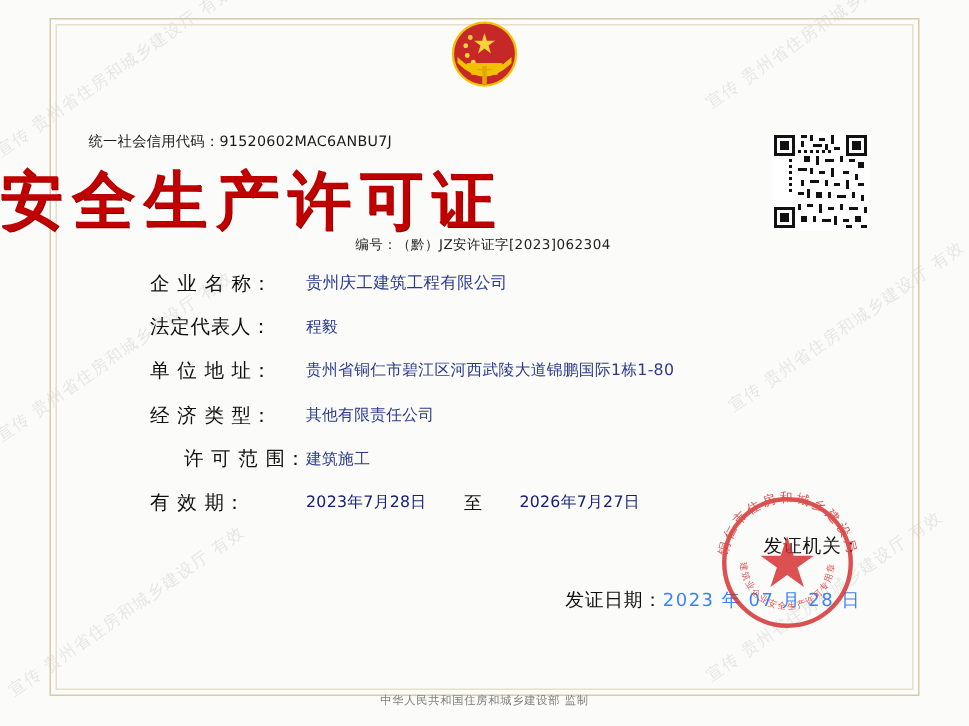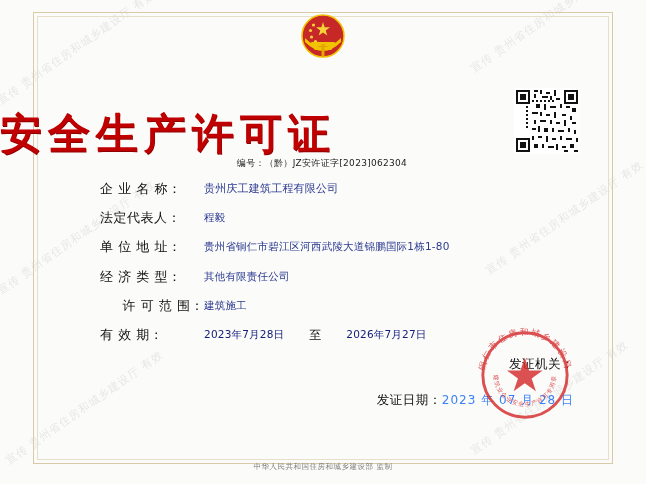--- a/index.html
+++ b/index.html
@@ -211,20 +211,23 @@
     <circle cx="22.5" cy="17" r="1.6" fill="#f7d33a"></circle>
     <circle cx="19.5" cy="22.5" r="1.6" fill="#f7d33a"></circle>
     <circle cx="20.5" cy="29" r="1.6" fill="#f7d33a"></circle>
     <circle cx="24.5" cy="33.5" r="1.6" fill="#f7d33a"></circle>
     <rect x="20" y="34" width="24" height="4.5" rx="1" fill="#f2c200"></rect>
     <rect x="23" y="38.5" width="18" height="3.5" rx="1" fill="#e0a800"></rect>
     <path d="M14 30 Q32 48 50 30 L50 34 Q32 52 14 34 Z" fill="#f2c200"></path>
     <rect x="30.5" y="36" width="3" height="12" fill="#e0a800"></rect>
   </svg>
 
+  <div id="credit-code">
+    <span>统一社会信用代码：</span><span>91520602MAC6ANBU7J</span>
+  </div>
 
   <svg id="qr" viewBox="0 0 33 33" shape-rendering="crispEdges">
     <rect width="33" height="33" fill="#ffffff"></rect>
     <g fill="#111111">
 
       <rect x="1" y="1" width="7" height="7"></rect>
         <rect x="2" y="2" width="5" height="5" fill="#fff"></rect>
         <rect x="3" y="3" width="3" height="3"></rect>
 
       <rect x="25" y="1" width="7" height="7"></rect>

